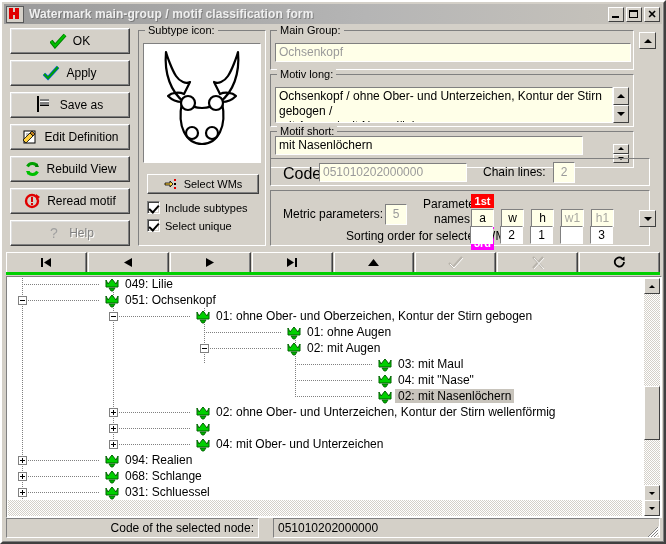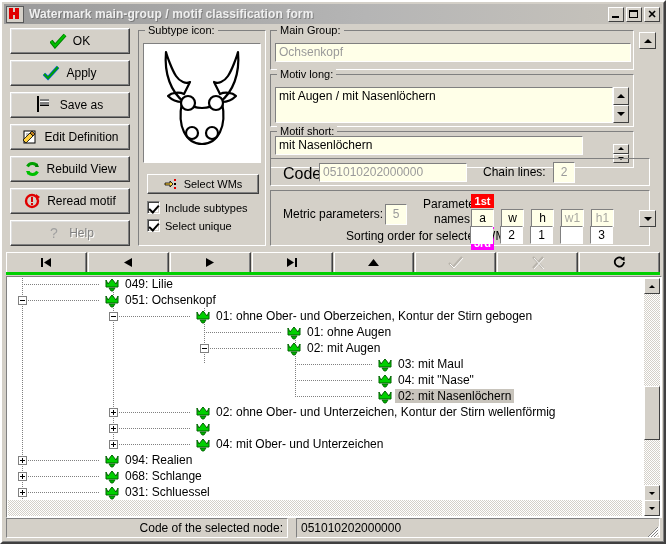--- a/index.html
+++ b/index.html
@@ -415,21 +415,21 @@
     border-top: 1px solid #808080;
     border-left: 1px solid #808080;
     border-right: 1px solid #ffffff;
     border-bottom: 1px solid #ffffff;
     box-sizing: border-box;
     display:flex; align-items:center;
     font-size: 12px;
     padding: 0 4px;
     overflow: hidden;
   }
-  #spane-label { width: 282px; justify-content: flex-end; margin-right: 8px; }
+  #spane-label { width: 253px; justify-content: flex-end; margin-right: 14px; }
   #spane-code { flex: 1 1 auto; }
   #grip {
     position:absolute; right: 4px; bottom: 4px; width: 14px; height: 14px;
   }
 </style>
 </head>
 <body>
 
 <div id="window">
 <div id="inner-frame"></div>
@@ -576,20 +576,21 @@
       </div>
 
       <div class="fldgrp" style="left:0px; top:0px; width:364px; height:40px;">
         <span class="cap">Main Group:</span>
         <div class="txtfield gray" style="left:4px; top:12px; width:356px; height:19px;">Ochsenkopf</div>
       </div>
 
       <div class="fldgrp" style="left:0px; top:44px; width:364px; height:53px;">
         <span class="cap">Motiv long:</span>
         <div class="txtfield" style="left:4px; top:12px; width:338px; height:36px;">
+          <div>Ochsenkopf / ohne Ober- und Unterzeichen, Kontur der Stirn gebogen /</div>
           <div>mit Augen / mit Nasenlöchern</div>
         </div>
         <div class="spin" style="left:342px; top:12px; height:36px;">
           <div class="spinbtn">
               <span class="arw arw-up"></span>
             </div>
           <div class="spinbtn">
               <span class="arw arw-dn"></span>
             </div>
         </div>

